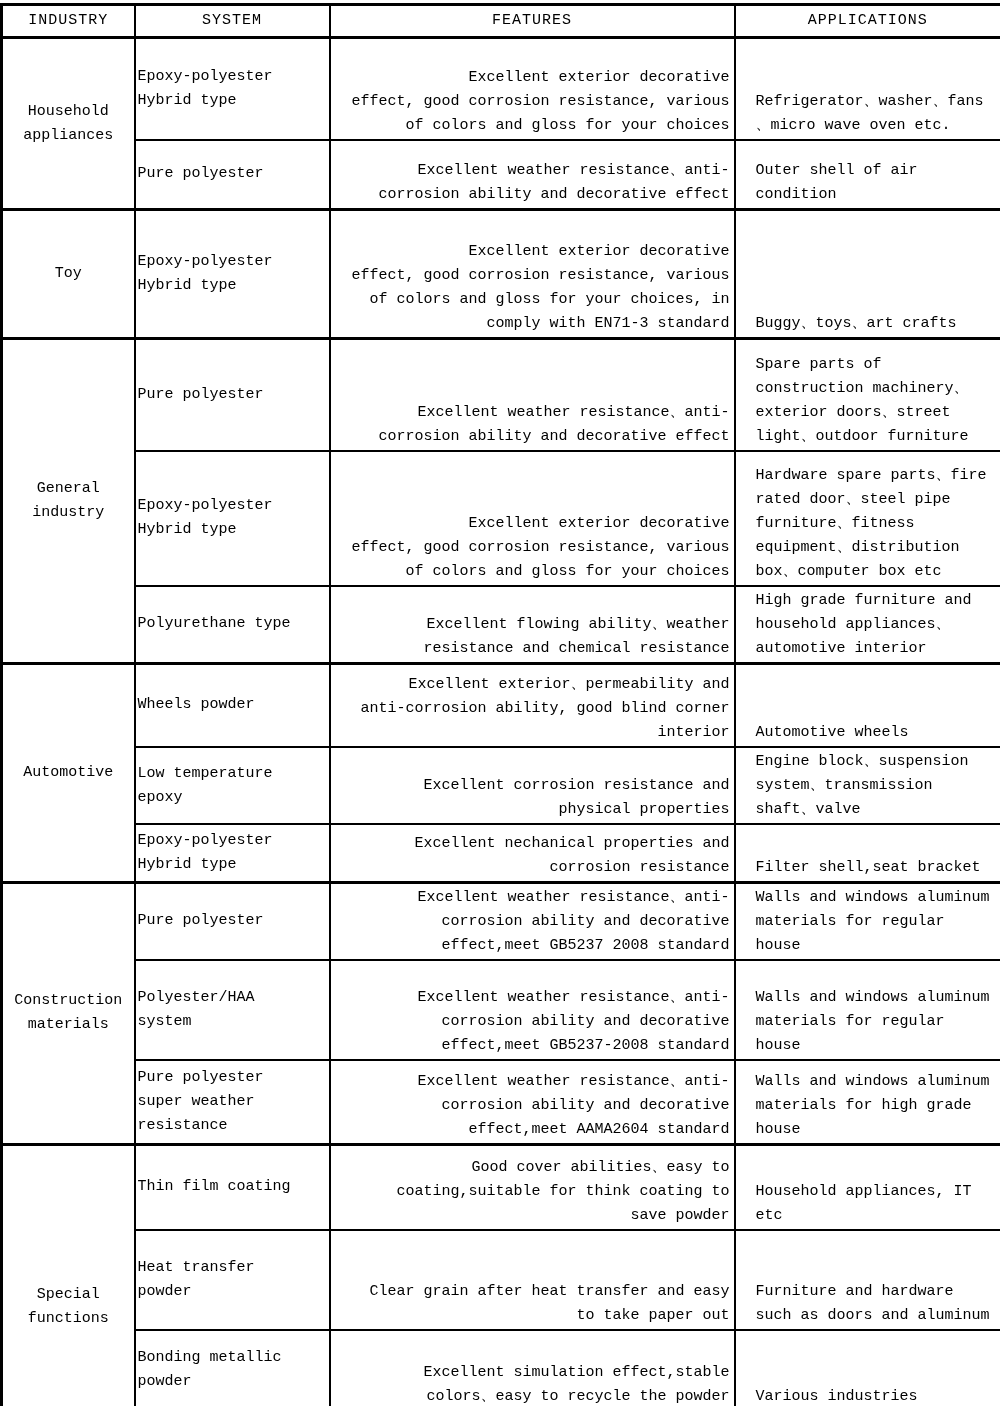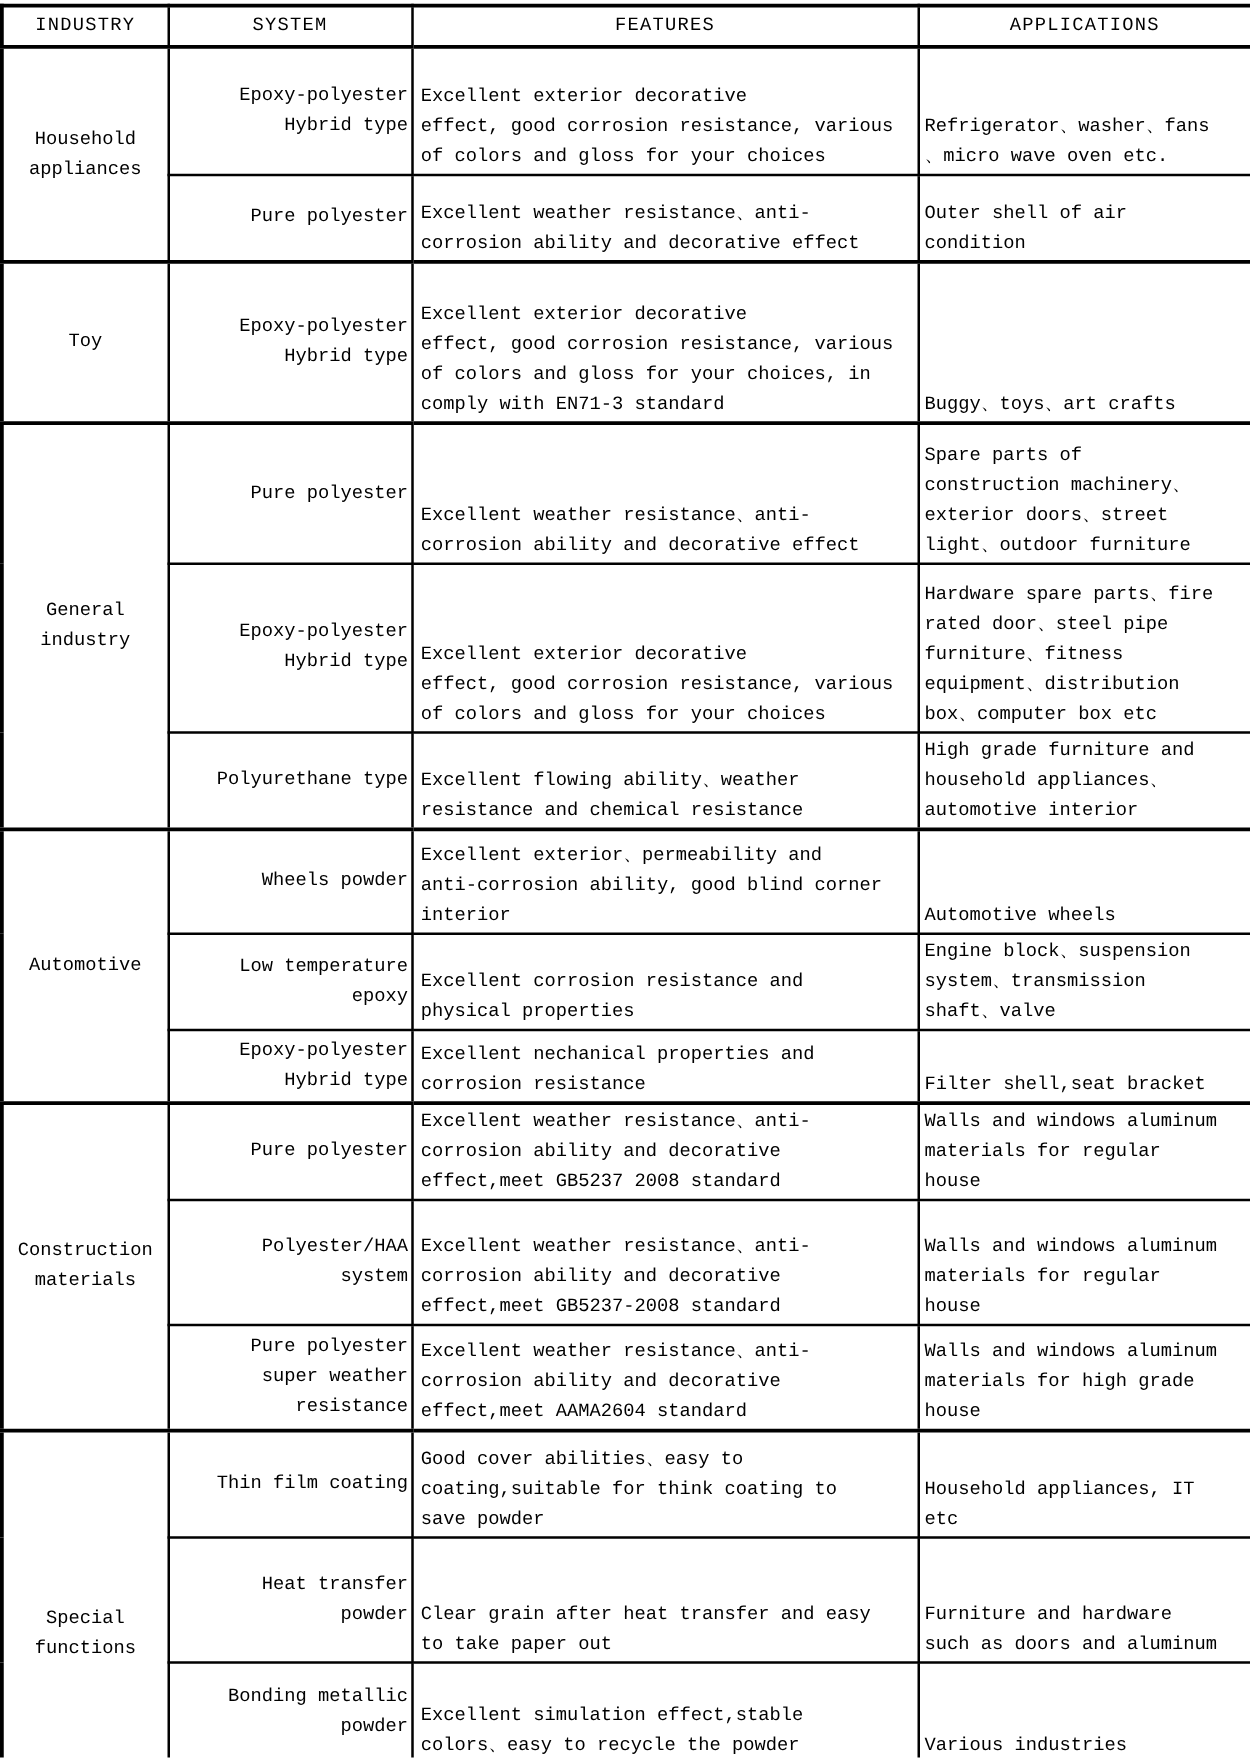--- a/index.html
+++ b/index.html
@@ -33,36 +33,36 @@
     letter-spacing: 1px;
   }
   tr.group-start td { border-top: 3px solid #000000; }
   td.industry-cell {
     text-align: center;
     vertical-align: middle;
     white-space: pre-line;
     padding: 2px;
   }
   td.system-cell {
+    text-align: left;
+    vertical-align: middle;
+    white-space: pre-line;
+    padding: 2px;
+  }
+  td.features-cell {
     text-align: right;
-    vertical-align: middle;
-    white-space: pre-line;
-    padding: 2px;
-  }
-  td.features-cell {
-    text-align: left;
     vertical-align: bottom;
     white-space: pre-line;
     padding: 2px 4px 1px 6px;
   }
   td.applications-cell {
     text-align: left;
     vertical-align: bottom;
     white-space: pre-line;
-    padding: 2px 4px 1px 4px;
+    padding: 2px 4px 1px 20px;
   }
 </style>
 </head>
 <body>
 
 <table class="product-table">
   <colgroup>
     <col style="width:133px">
     <col style="width:195px">
     <col style="width:405px">

